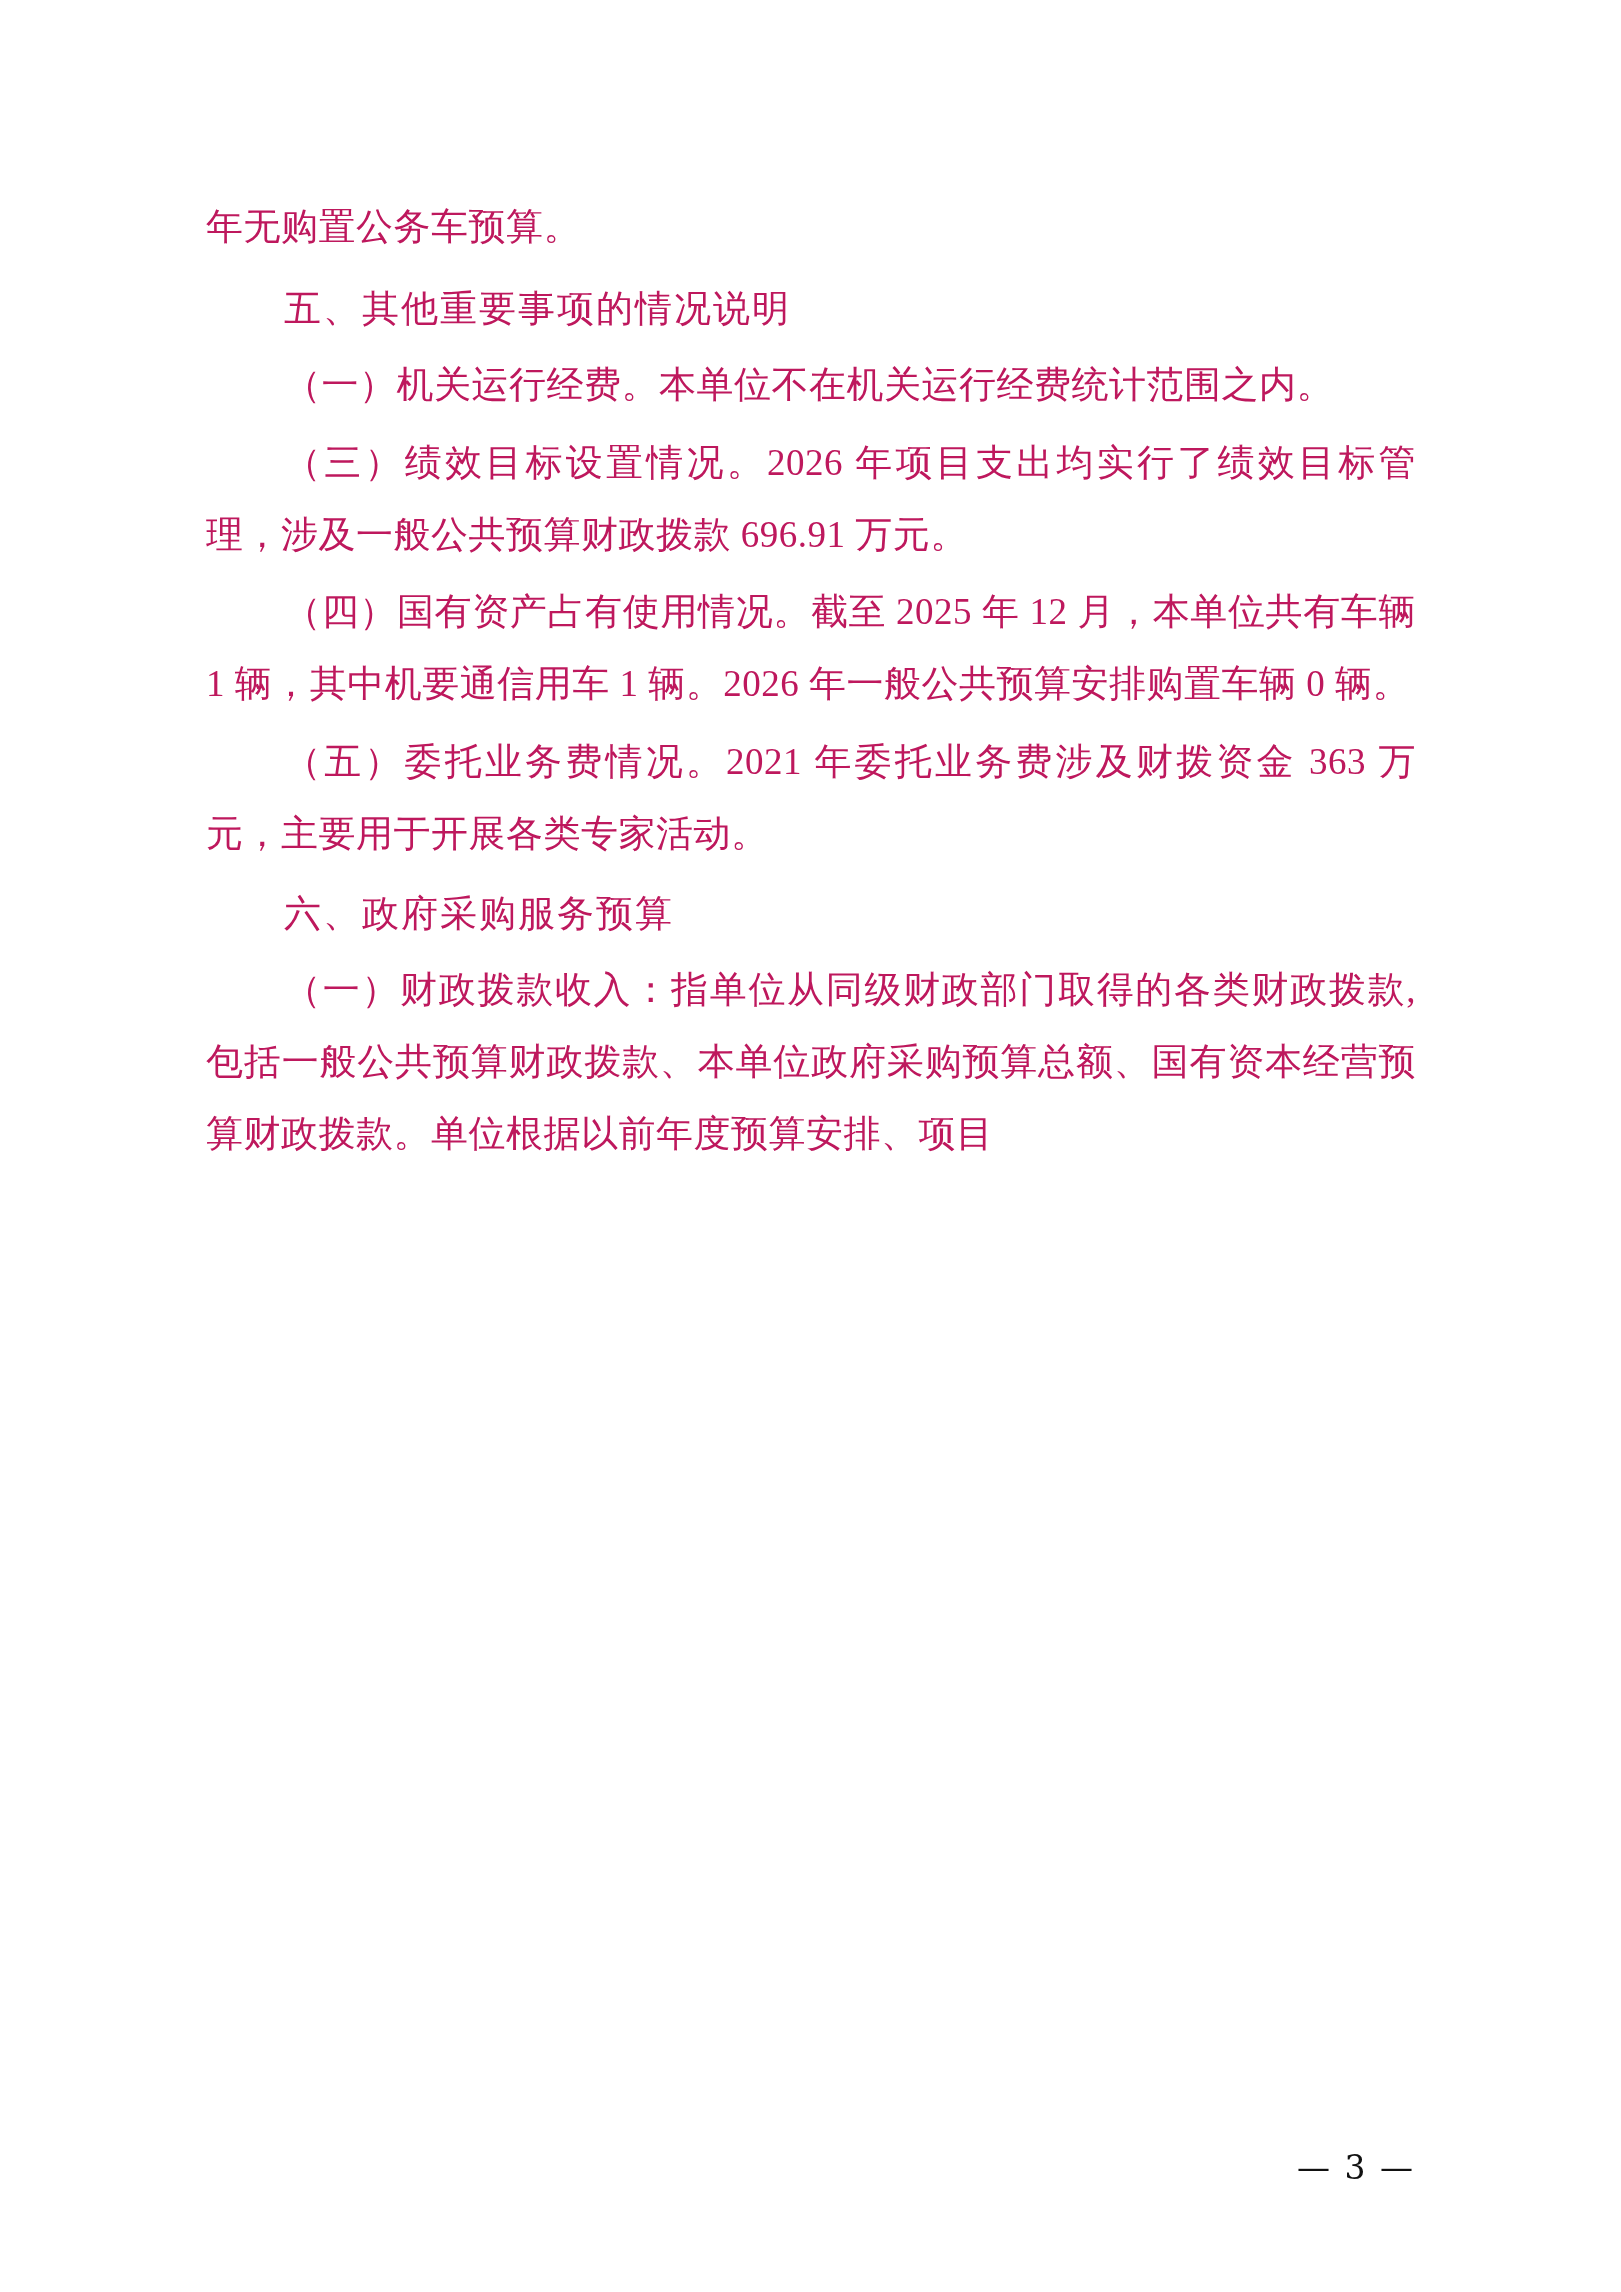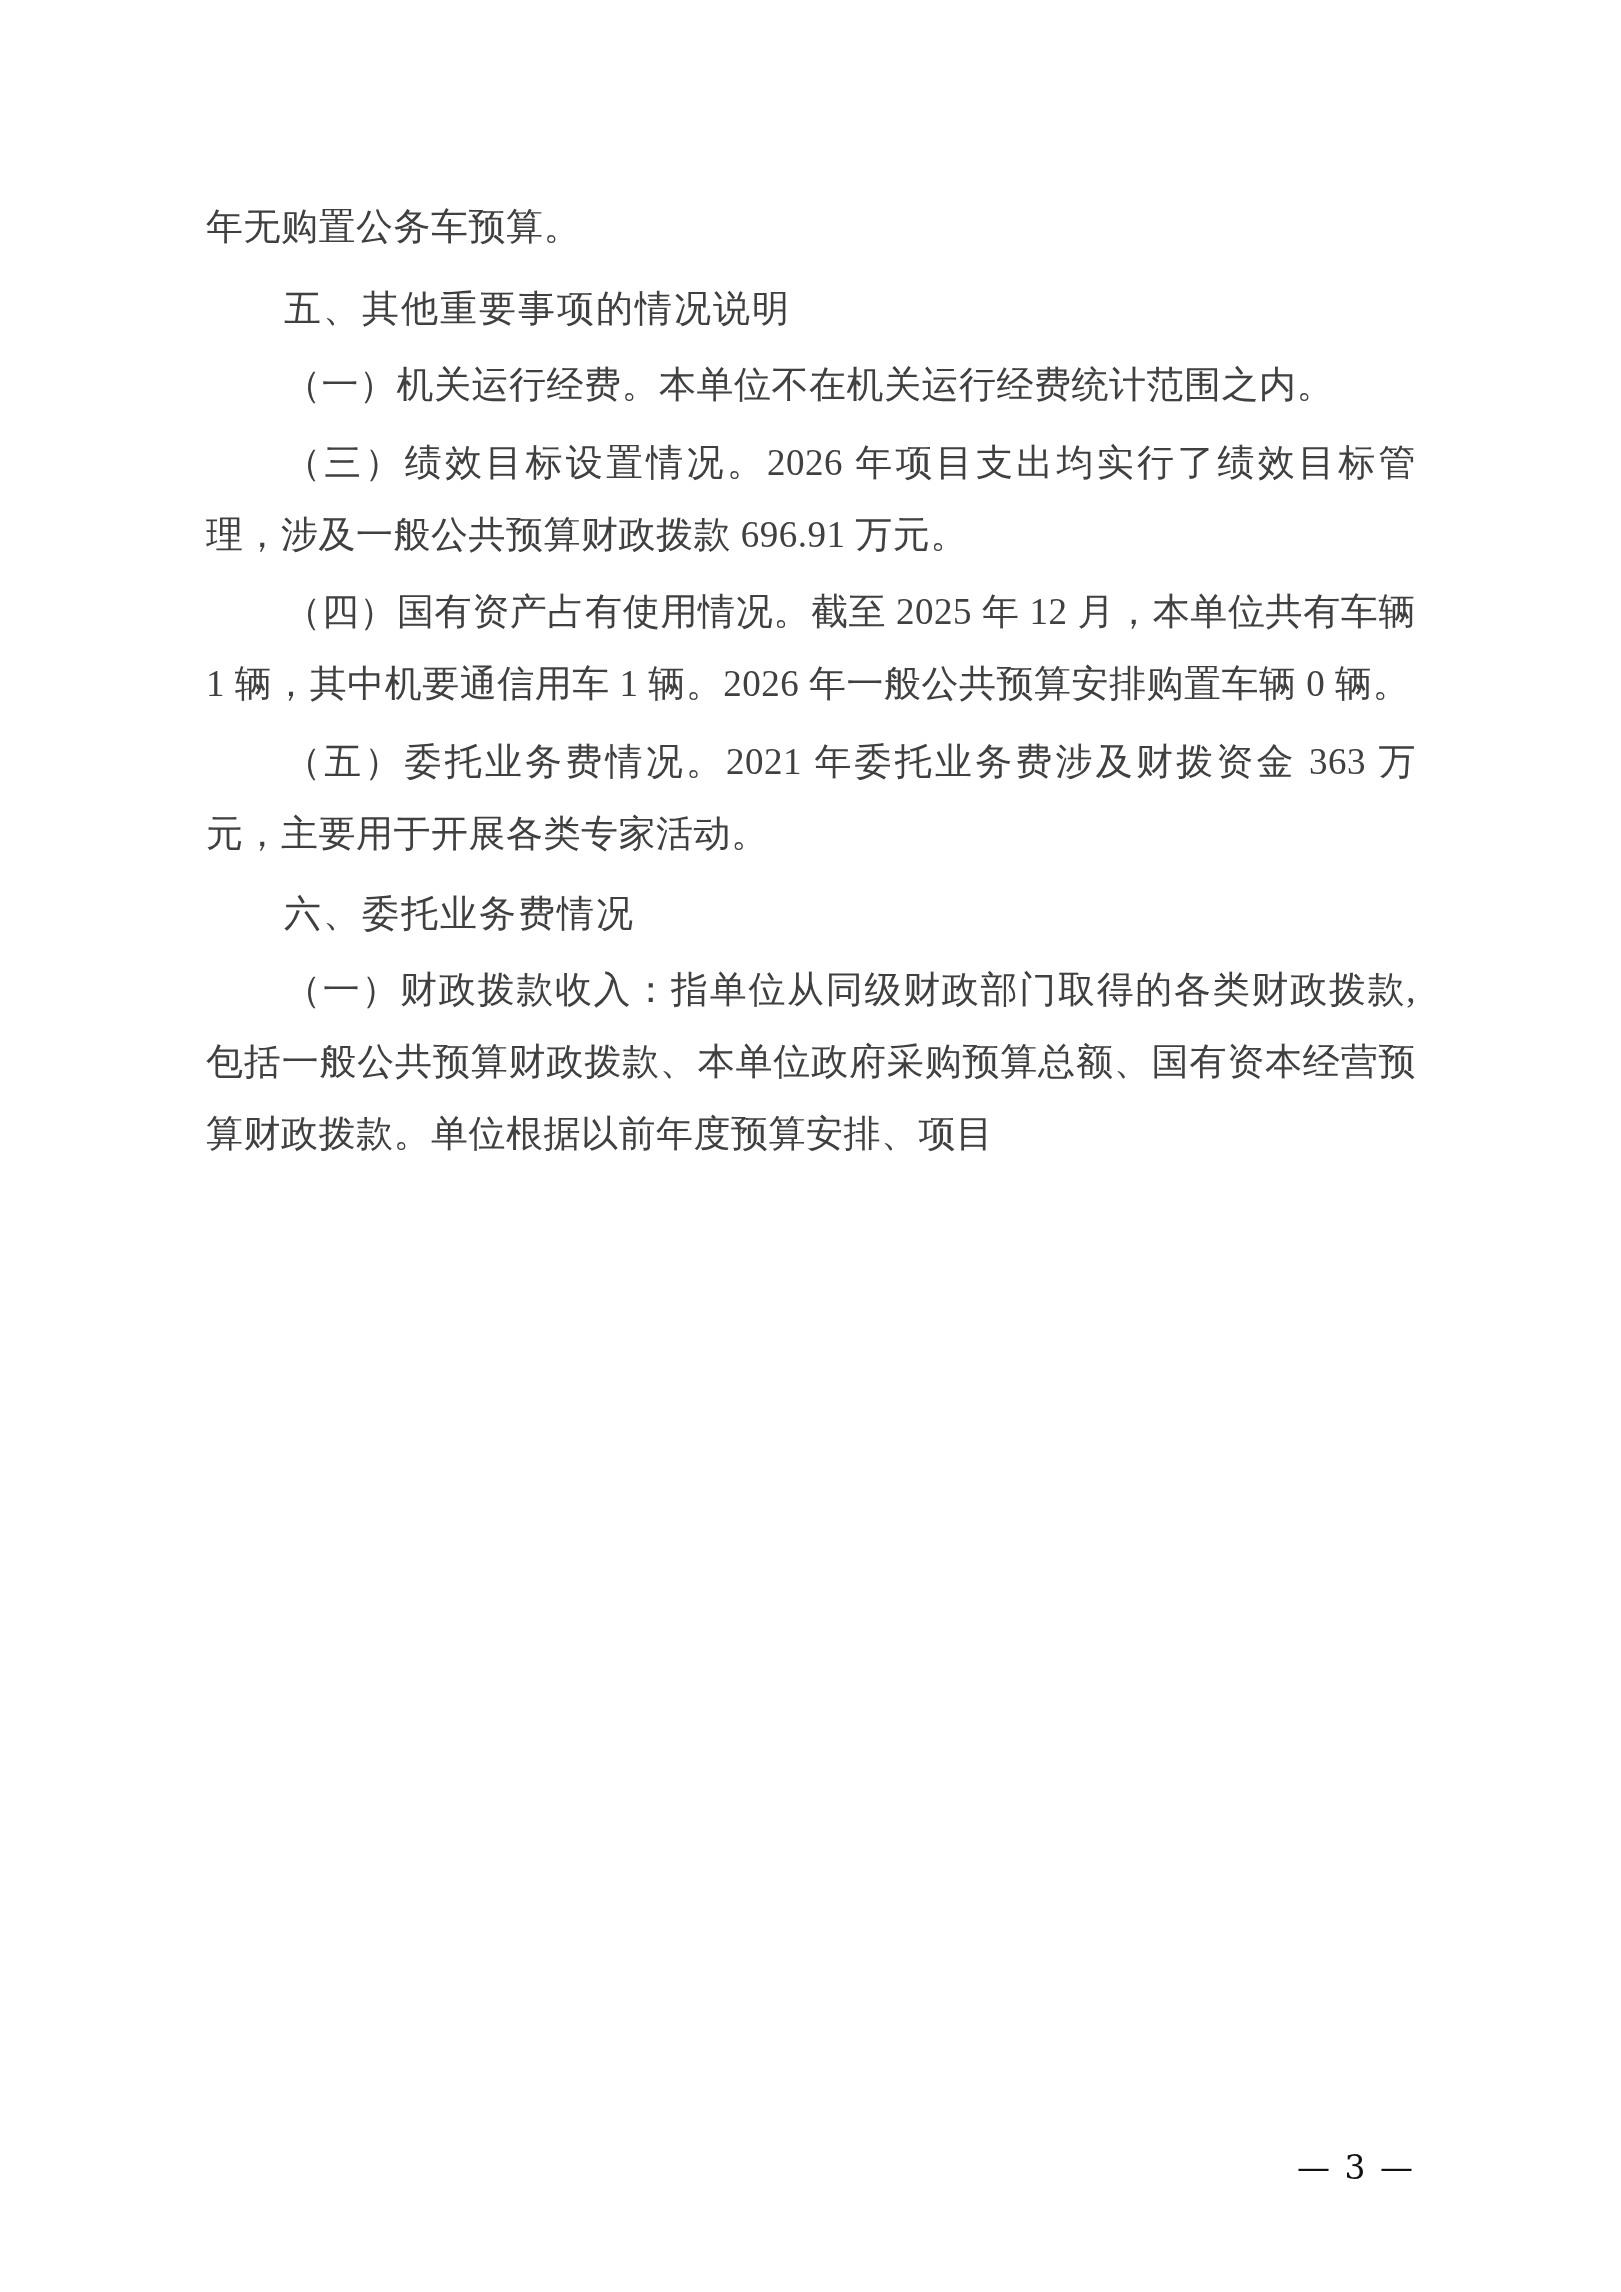--- a/index.html
+++ b/index.html
@@ -28,21 +28,21 @@
     width: 1210px;
   }
   p {
     margin: 0 0 5.9px 0;
     font-size: 37px;
     line-height: 72px;
     letter-spacing: 0.5px;
     text-align: justify;
     text-justify: inter-ideograph;
     font-family: "DejaVu Serif", serif;
-    color: #404040;
+    color: #be185d;
   }
   .indent {
     text-indent: 78px;
     font-family: Liberation Serif, serif;
   }
   .heading {
     font-weight: normal;
     text-indent: 78px;
     letter-spacing: 2px;
     margin-top: 9.8px;
@@ -73,21 +73,21 @@
 
     <p class="indent">（一）机关运行经费。本单位不在机关运行经费统计范围之内。</p>
 
 
     <p class="indent">（三）绩效目标设置情况。2026 年项目支出均实行了绩效目标管理，涉及一般公共预算财政拨款 696.91 万元。</p>
 
     <p class="indent">（四）国有资产占有使用情况。截至 2025 年 12 月，本单位共有车辆 1 辆，其中机要通信用车 1 辆。2026 年一般公共预算安排购置车辆 0 辆。</p>
 
     <p class="indent">（五）委托业务费情况。2021 年委托业务费涉及财拨资金 363 万元，主要用于开展各类专家活动。</p>
 
-    <p class="heading gap-top">六、委托业务费情况</p>
+    <p class="heading gap-top">六、政府采购服务预算</p>
 
     <p class="indent">（一）财政拨款收入：指单位从同级财政部门取得的各类财政拨款,包括一般公共预算财政拨款、本单位政府采购预算总额、国有资本经营预算财政拨款。单位根据以前年度预算安排、项目</p>
 
   </div>
 
   <div class="page-number">— 3 —</div>
 </div>
 
 
 </body></html>

